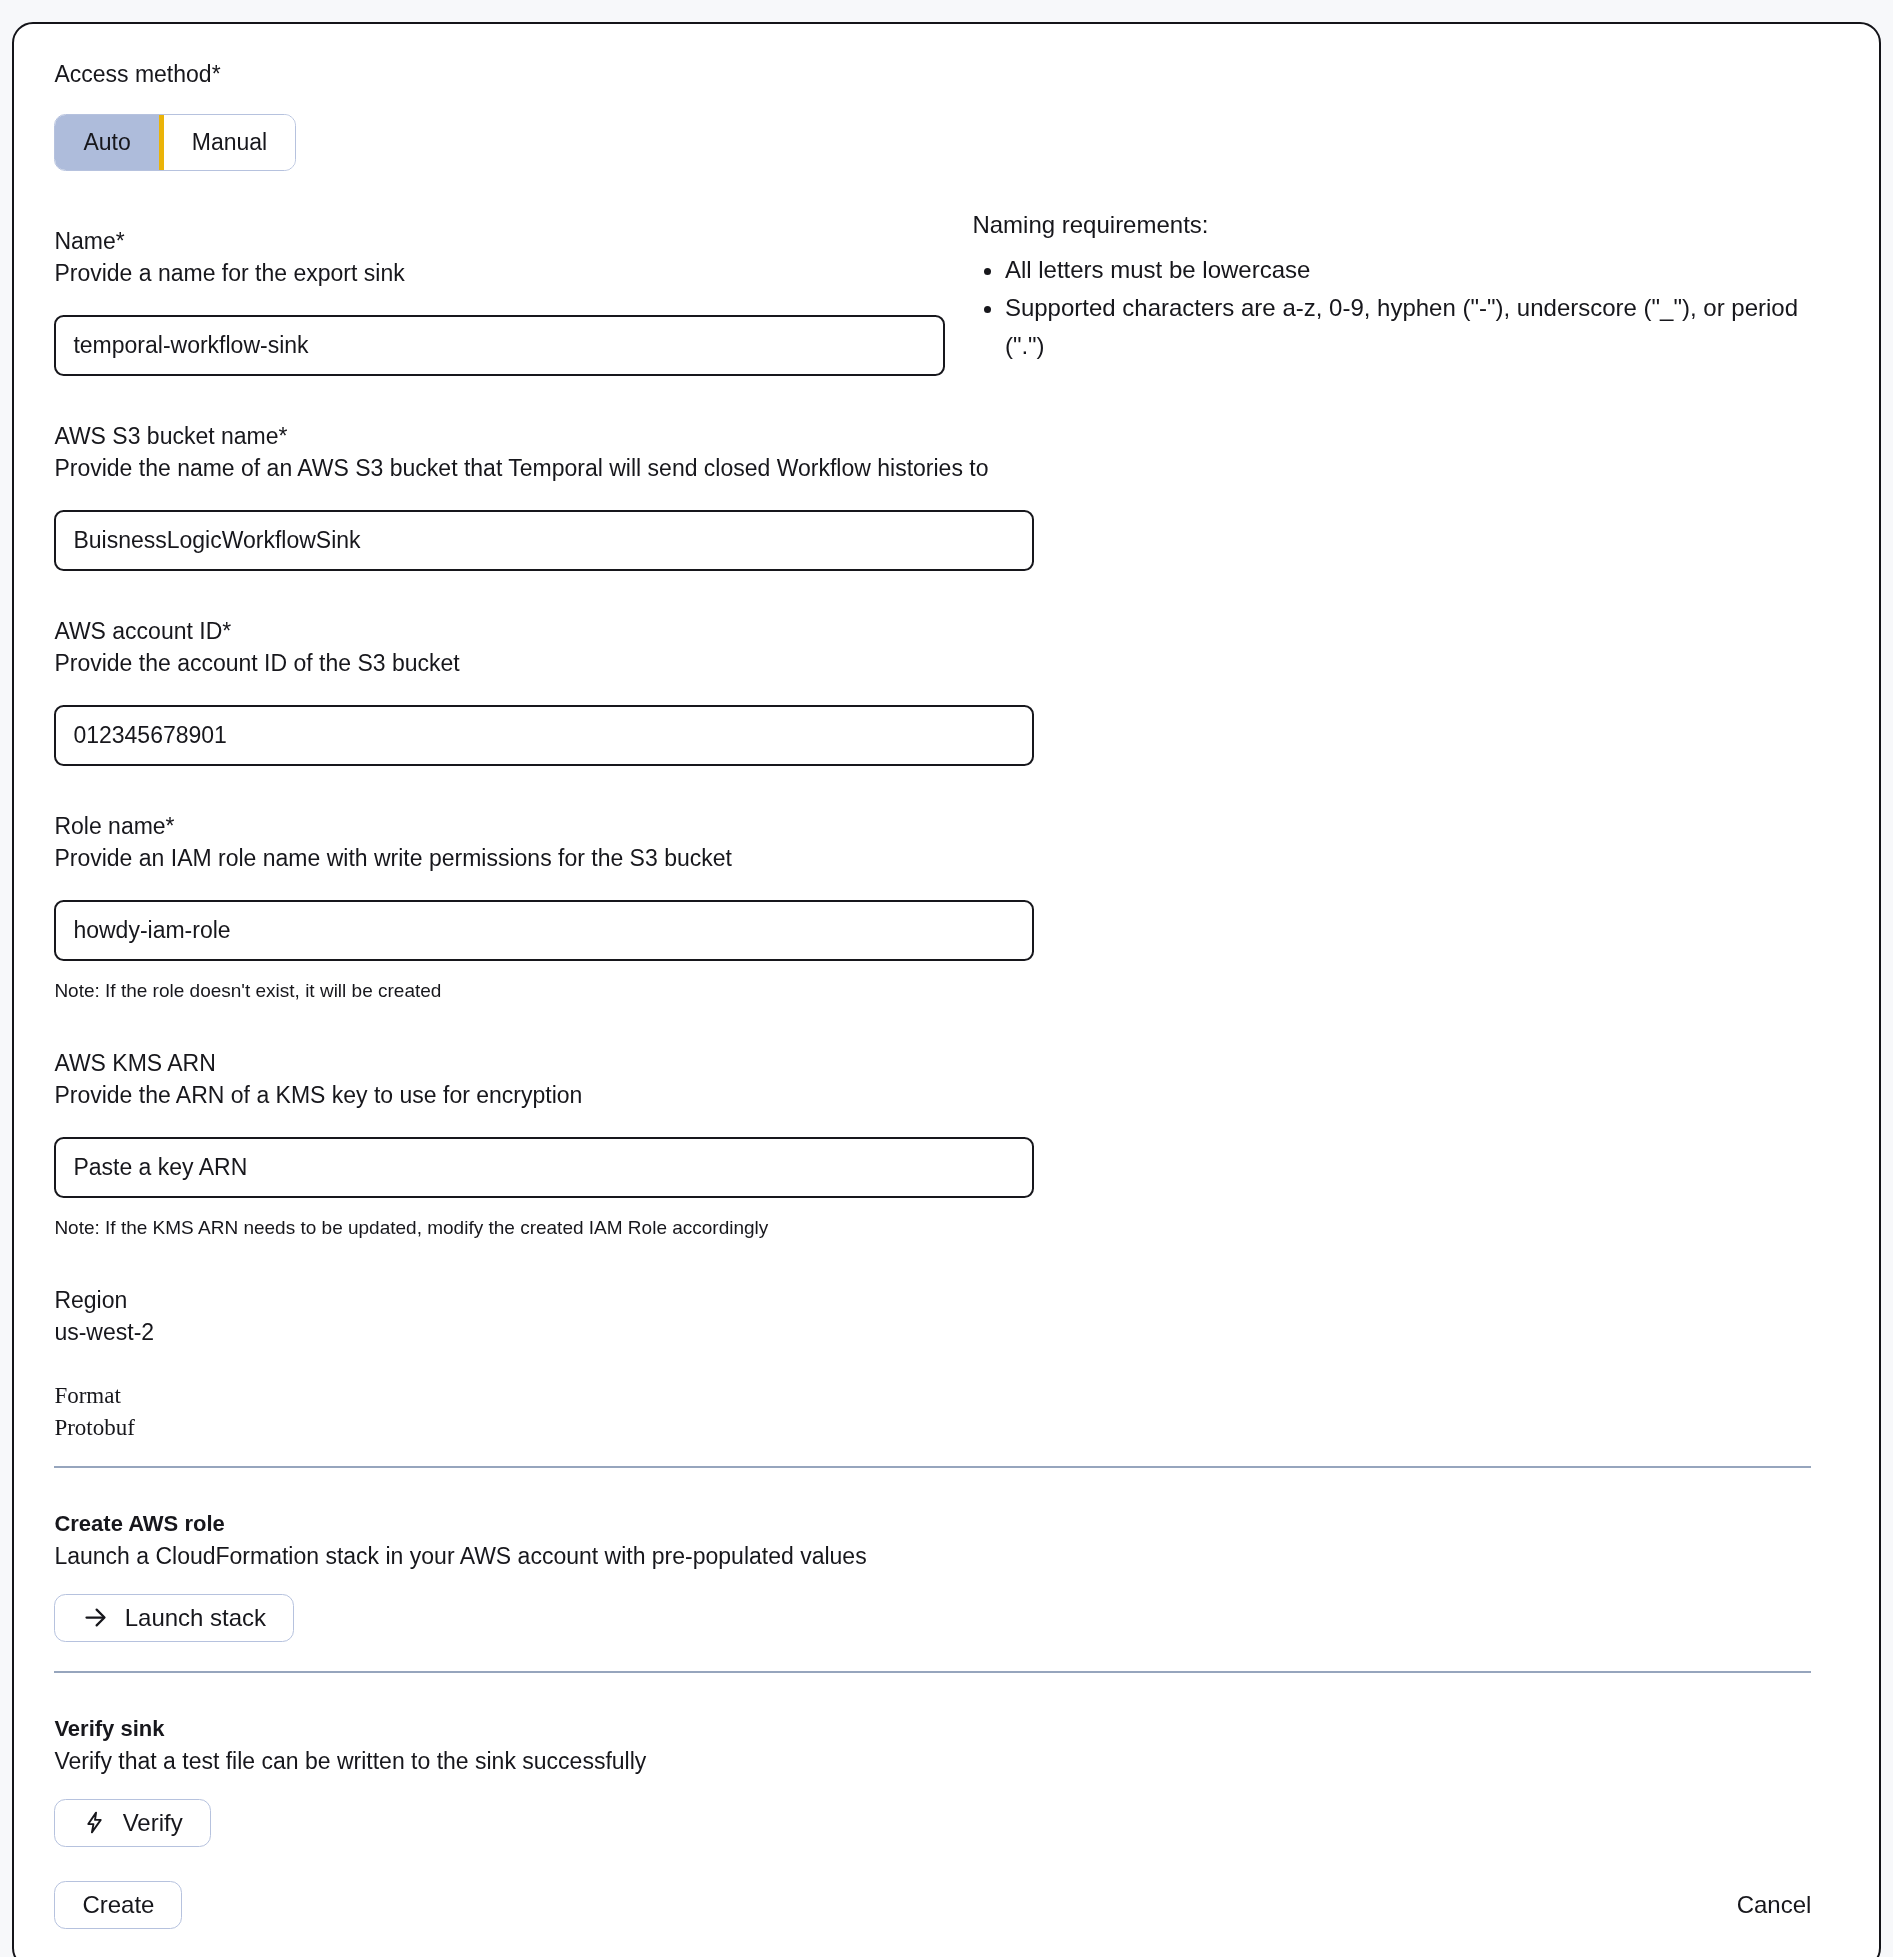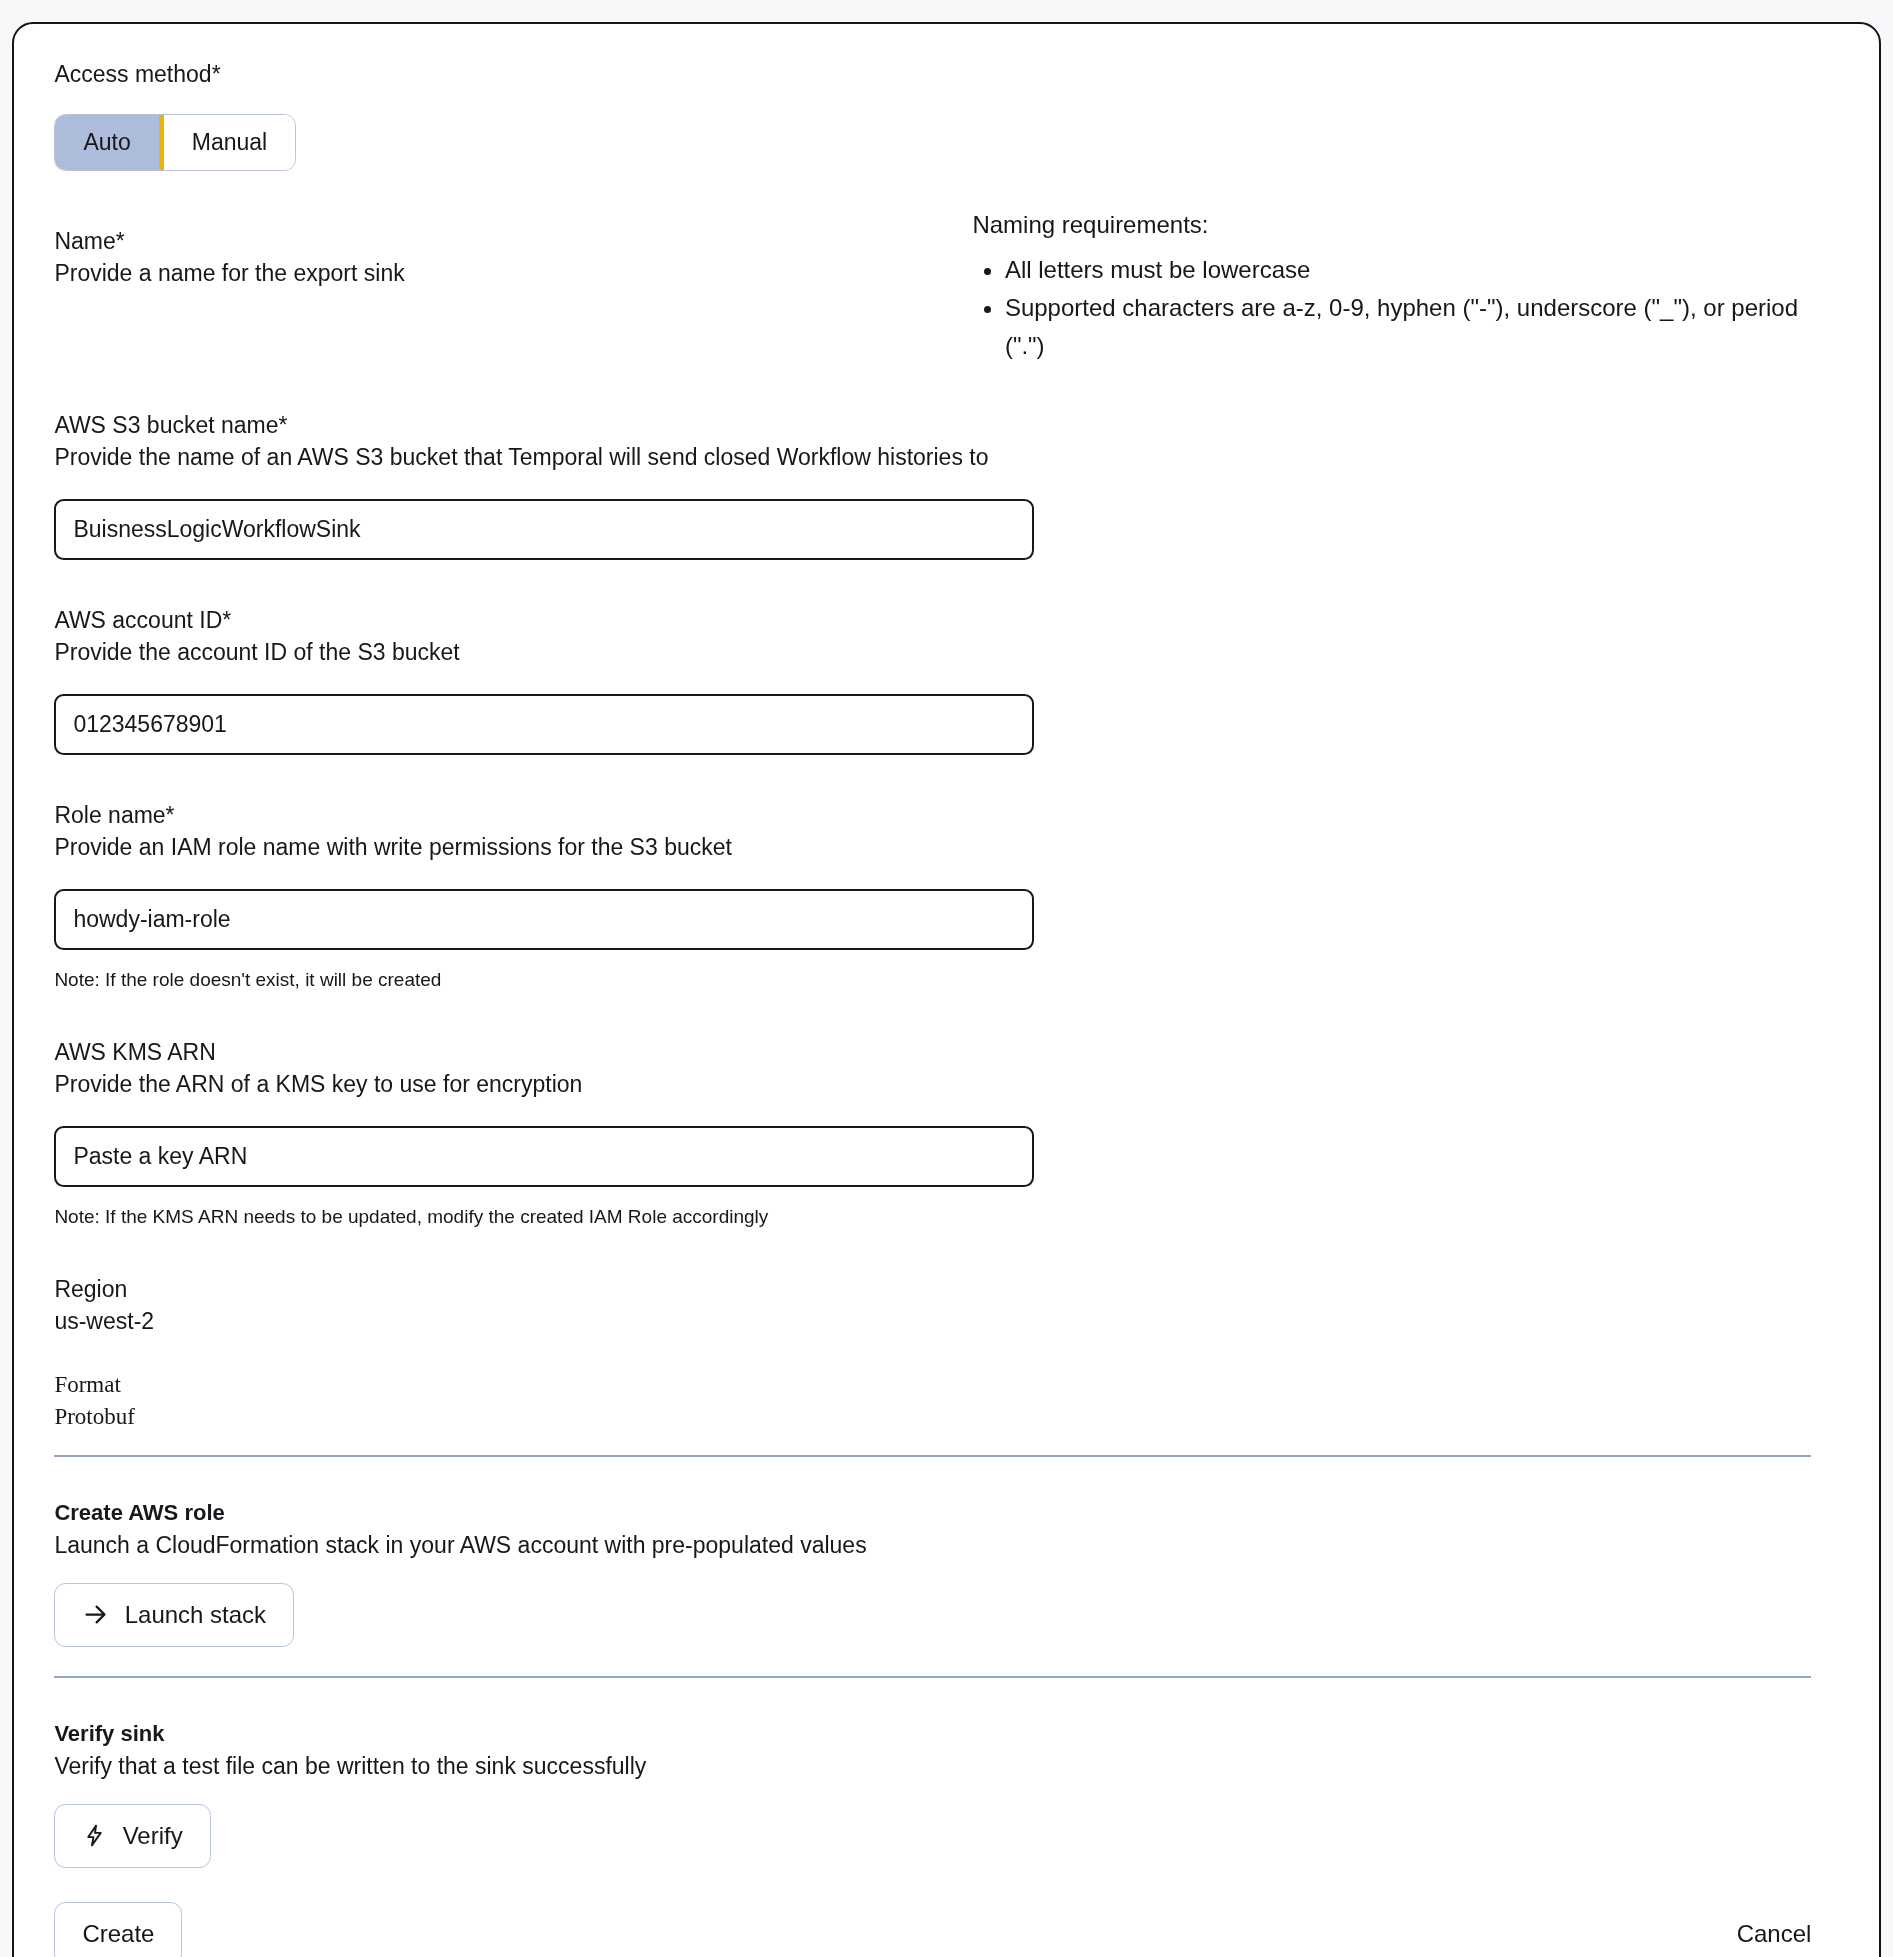--- a/index.html
+++ b/index.html
@@ -93,21 +93,21 @@
     width: 1757px;
   }
   .section { margin-top: 40px; }
   .section-title { font-size: 22px; font-weight: bold; line-height: 32.5px; }
   .section-desc { font-size: 23px; line-height: 32.5px; }
   .outline-btn {
     margin-top: 21px;
     display: inline-flex;
     align-items: center;
     gap: 15.3px;
-    height: 64px;
+    height: 48px;
     padding: 0 27px;
     border: 1.9px solid #b6c2de;
     border-radius: 11.5px;
     background: #ffffff;
     font-family: "Liberation Sans", sans-serif;
     font-size: 24px;
     color: #17171c;
     cursor: pointer;
   }
   .outline-btn svg { display: block; }
@@ -140,20 +140,21 @@
     <button class="seg seg--unselected">
       <span>Manual</span>
     </button>
   </div>
 
   <div class="row">
     <div class="col-left">
       <div class="field">
         <div class="field-label">Name*</div>
         <div class="field-desc">Provide a name for the export sink</div>
+        <input type="text" class="text-input text-input--narrow" value="temporal-workflow-sink" style="">
       </div>
     </div>
     <div class="col-right">
       <div class="req-title">Naming requirements:</div>
       <ul class="req-list">
         <li>All letters must be lowercase</li>
         <li>Supported characters are a-z, 0-9, hyphen ("-"), underscore ("_"), or period (".")</li>
       </ul>
     </div>
   </div>

